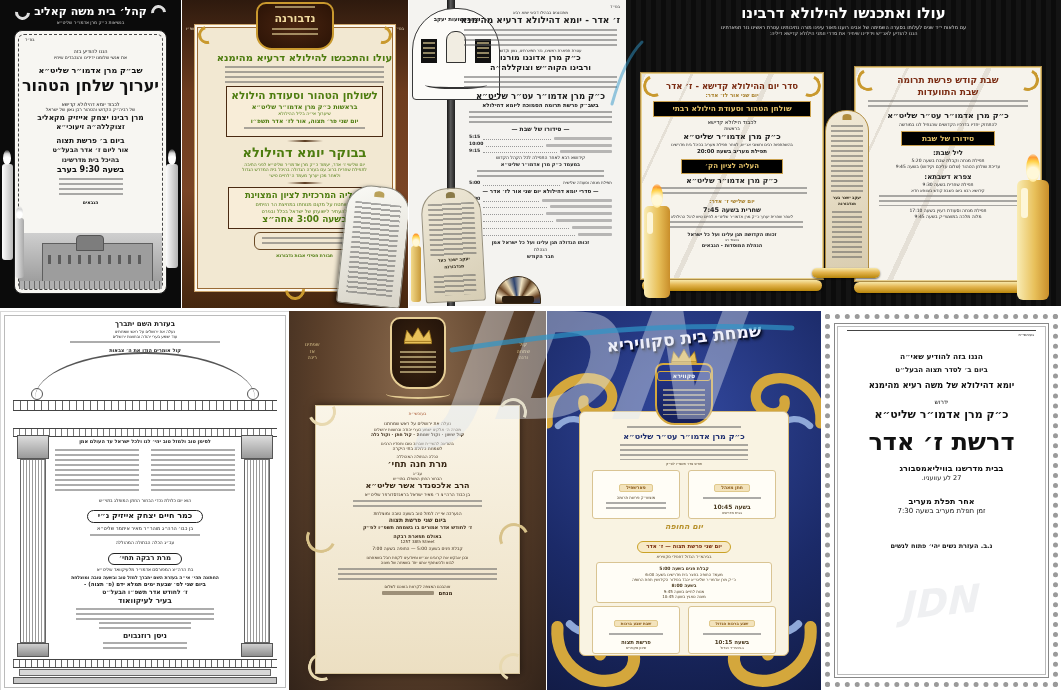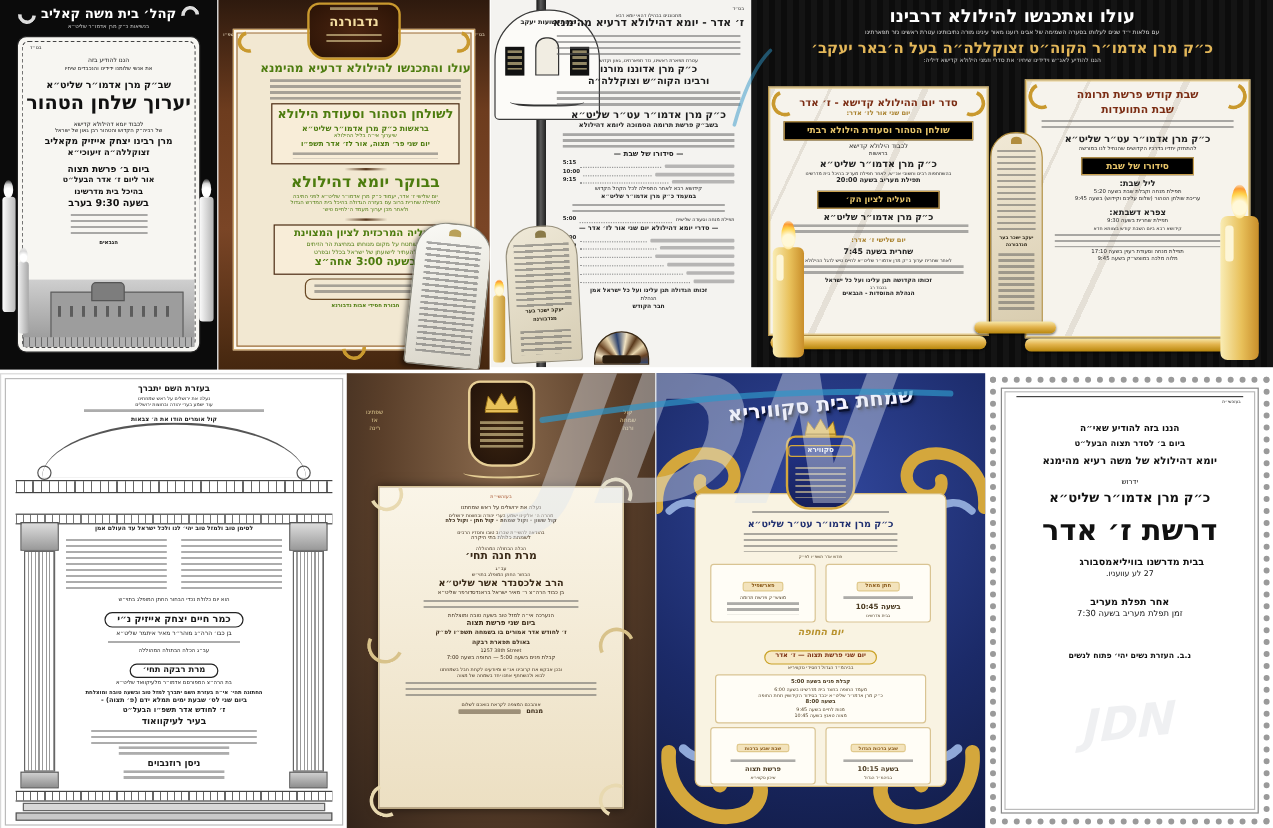--- a/index.html
+++ b/index.html
@@ -239,21 +239,20 @@
     </div>
 
     <div class="ab" style="left:86px;bottom:2px;width:44px;height:26px;border-radius:44px 44px 0 0;background:conic-gradient(from 270deg at 50% 100%,#5a3a1c,#f0e2c2 20deg,#6a4424 40deg,#ead8b0 60deg,#2e4470 80deg,#f0e2c2 100deg,#5a3a1c 120deg,#ead8b0 140deg,#6a4424 160deg,#2e4470 180deg);border:1px solid #3a2a16;">
       <div class="ab" style="left:6px;right:6px;bottom:0;height:7px;background:#2a1c0e;border-radius:2px;"></div>
     </div>
   </div>
 
   <div class="tile rtl" style="left:626px;top:0;width:435px;height:306px;background:repeating-linear-gradient(90deg,#141414 0 5px,#0c0c0c 5px 10px);color:#fff;">
     <div class="c b nw" style="font-size:15px;margin-top:4px;">עולו ואתכנשו להילולא דרבינו</div>
     <div class="c nw" style="font-size:5px;color:#ddd;">עם מלאות י״ד שנים לעלותו בסערה השמימה של אבינו רוענו מאור עינינו מורה נתיבותינו עטרת ראשינו נזר תפארתינו</div>
-    <div class="c b nw" style="font-size:12.5px;color:#e3b759;margin-top:2px;">כ״ק מרן אדמו״ר הקוה״ט זצוקללה״ה בעל ה׳באר יעקב׳</div>
     <div class="c" style="font-size:5px;color:#ccc;">הננו להודיע לאנ״ש וידידינו שיחיו׳ את סדרי וזמני הילולא קדישא דיליה:</div>
 
     <div class="ab mpanel c" style="left:14px;top:72px;width:182px;height:206px;color:#222;">
       <div class="curl ab" style="left:2px;top:2px;width:16px;height:16px;transform:rotate(200deg);"></div>
       <div class="curl ab" style="right:2px;top:2px;width:16px;height:16px;transform:rotate(70deg);"></div>
       <div class="b nw" style="font-size:8.5px;color:#7b2d14;margin-top:8px;">סדר יום ההילולא קדישא - ז׳ אדר</div>
       <div class="b" style="font-size:5.5px;color:#a8802c;">יום שני אור לז׳ אדר:</div>
       <div class="blackpill nw" style="margin:2px 12px;font-size:7.5px;">שולחן הטהור וסעודת הילולא רבתי</div>
       <div style="font-size:5.5px;">לכבוד הילולא קדישא</div>
       <div style="font-size:4.5px;">בראשות</div>

